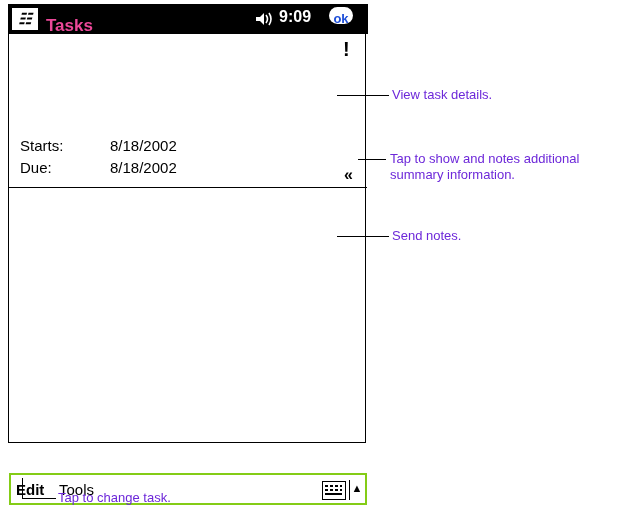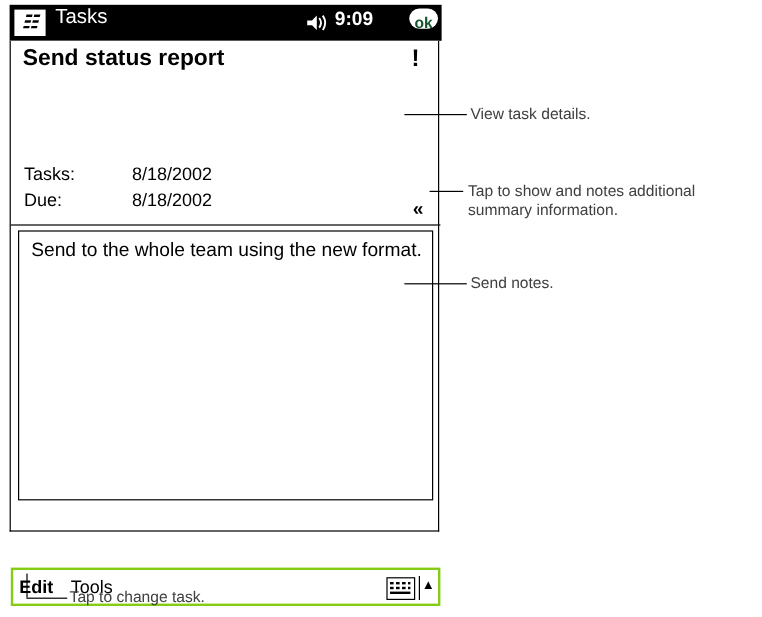--- a/index.html
+++ b/index.html
@@ -43,46 +43,46 @@
     font-size: 15px;
     font-weight: bold;
     text-align: center;
     line-height: 22px;
     font-family: "Liberation Serif", serif;
     font-style: italic;
     overflow: hidden;
   }
   #title-text {
     position: absolute;
-    left: 38px; top: 0;
+    left: 38px; top: 12px;
     font-size: 17px;
-    font-weight: normal;
-    color: #ffffff;
+    font-weight: bold;
+    color: #ec4899;
     letter-spacing: 0px;
   }
   #speaker-icon {
     position: absolute;
     left: 247px; top: 7px;
     width: 18px; height: 16px;
   }
   #clock {
     position: absolute;
     left: 271px; top: 4px;
     font-size: 16px;
     font-weight: bold;
     color: #ffffff;
     text-align: center;
   }
   #ok-button {
     position: absolute;
-    left: 333px; top: 3px;
+    left: 321px; top: 3px;
     width: 24px; height: 17px;
     border-radius: 12px;
     background: #ffffff;
-    color: #14532d;
+    color: #1d4ed8;
     text-align: center;
     line-height: 24px;
     font-size: 13px;
     font-weight: bold;
   }
 
   
   #screen {
     position: absolute;
     left: 0; top: 30px;
@@ -206,21 +206,21 @@
     text-align: center;
     font-size: 11px;
     line-height: 16px;
   }
 
   
   .callout-text {
     position: absolute;
     font-size: 13px;
     line-height: 16px;
-    color: #404040;
+    color: #6d28d9;
   }
   .leader {
     position: absolute;
     background: #000000;
     height: 1px;
   }
   .leader-v {
     position: absolute;
     background: #000000;
     width: 1px;
@@ -241,41 +241,37 @@
         <path d="M14 2 Q18 8 14 14" stroke="#ffffff" stroke-width="1.6" fill="none"></path>
       </svg>
     </div>
     <div id="clock">9:09</div>
     <div id="ok-button">ok</div>
   </div>
 
   <div id="screen">
 
     <div id="subject-row">
-      <div id="subject">Send status report</div>
       <div id="priority-icon">!</div>
     </div>
 
     <div id="fields">
       <div class="field-row">
-        <span class="field-label">Tasks:</span>
+        <span class="field-label">Starts:</span>
         <span class="field-value">8/18/2002</span>
       </div>
       <div class="field-row">
         <span class="field-label">Due:</span>
         <span class="field-value">8/18/2002</span>
       </div>
     </div>
 
     <div id="chevron-up">«</div>
     <div id="divider"></div>
 
-    <div id="notes-box">
-      <div id="notes-text">Send to the whole team using the new format.</div>
-    </div>
 
     <div id="cmdbar">
       <div id="menu-edit">Edit</div>
       <div id="menu-tools">Tools</div>
       <div id="sip-icon">
         <i style="left:2px;top:3px;width:3px;height:2px;"></i>
         <i style="left:7px;top:3px;width:3px;height:2px;"></i>
         <i style="left:12px;top:3px;width:3px;height:2px;"></i>
         <i style="left:17px;top:3px;width:2px;height:2px;"></i>
         <i style="left:2px;top:7px;width:3px;height:2px;"></i>

